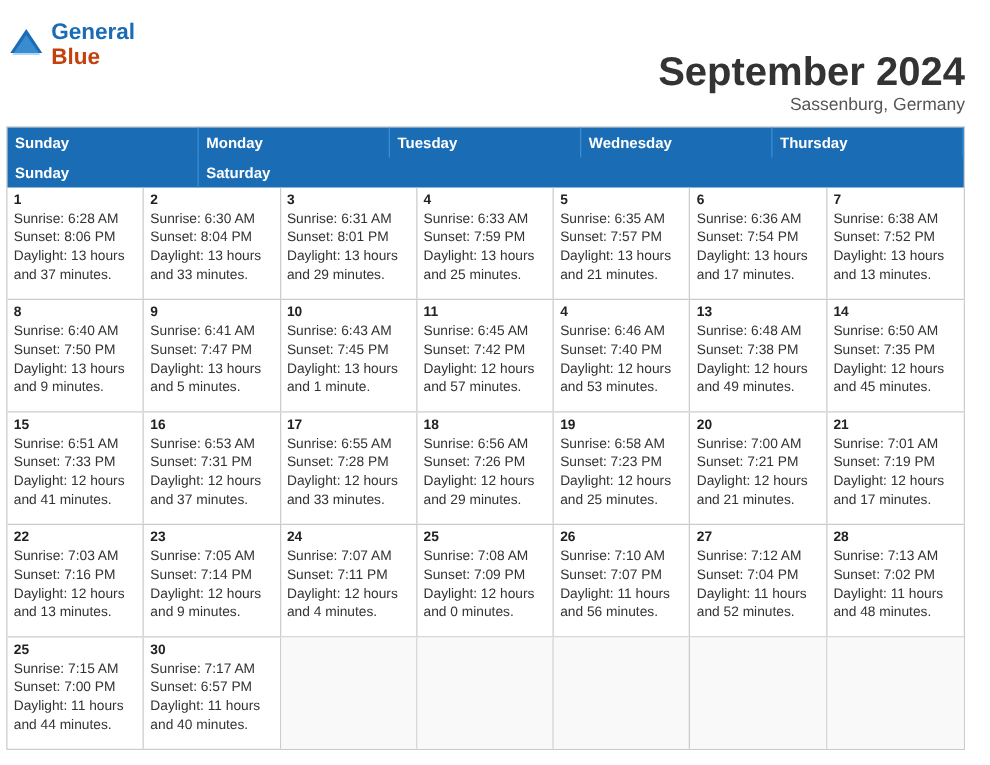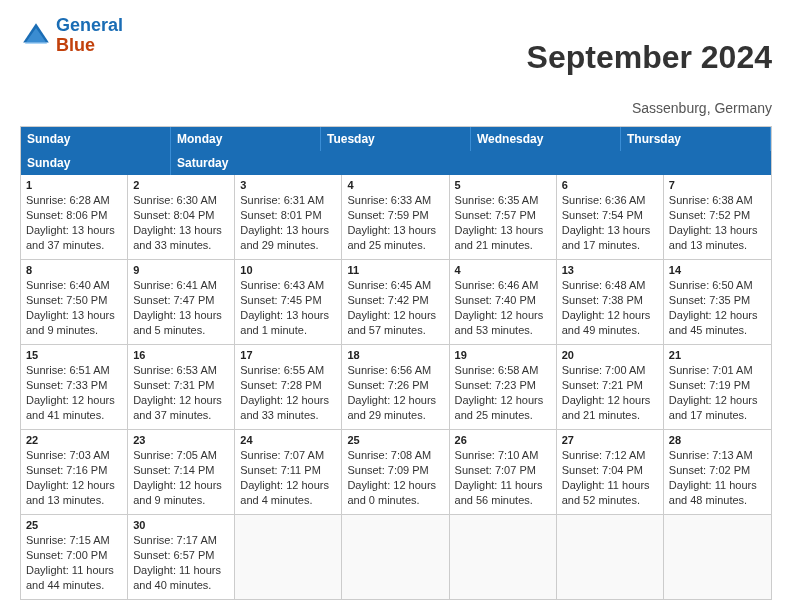--- a/index.html
+++ b/index.html
@@ -6,21 +6,21 @@
     body {
       font-family: Arial, sans-serif;
       background: #fff;
       width: 792px;
       height: 612px;
       overflow: hidden;
     }
     .page {
       width: 792px;
       height: 612px;
-      padding: 16px 20px 12px 20px;
+      padding: 16px 20px 12px 5px;
       display: flex;
       flex-direction: column;
     }
     .header {
       display: flex;
       justify-content: space-between;
       align-items: flex-start;
       margin-bottom: 10px;
     }
     .logo {
@@ -47,21 +47,20 @@
     .month-title {
       font-size: 32px;
       font-weight: bold;
       color: #333;
       line-height: 1.1;
       margin-top: 24px;
     }
     .location {
       font-size: 14px;
       color: #555;
-      margin-top: 25px;
     }
     .calendar {
       flex: 1;
       display: flex;
       flex-direction: column;
       border: 1px solid #ccc;
     }
     .cal-header {
       display: grid;
       grid-template-columns: repeat(5, 1fr);

